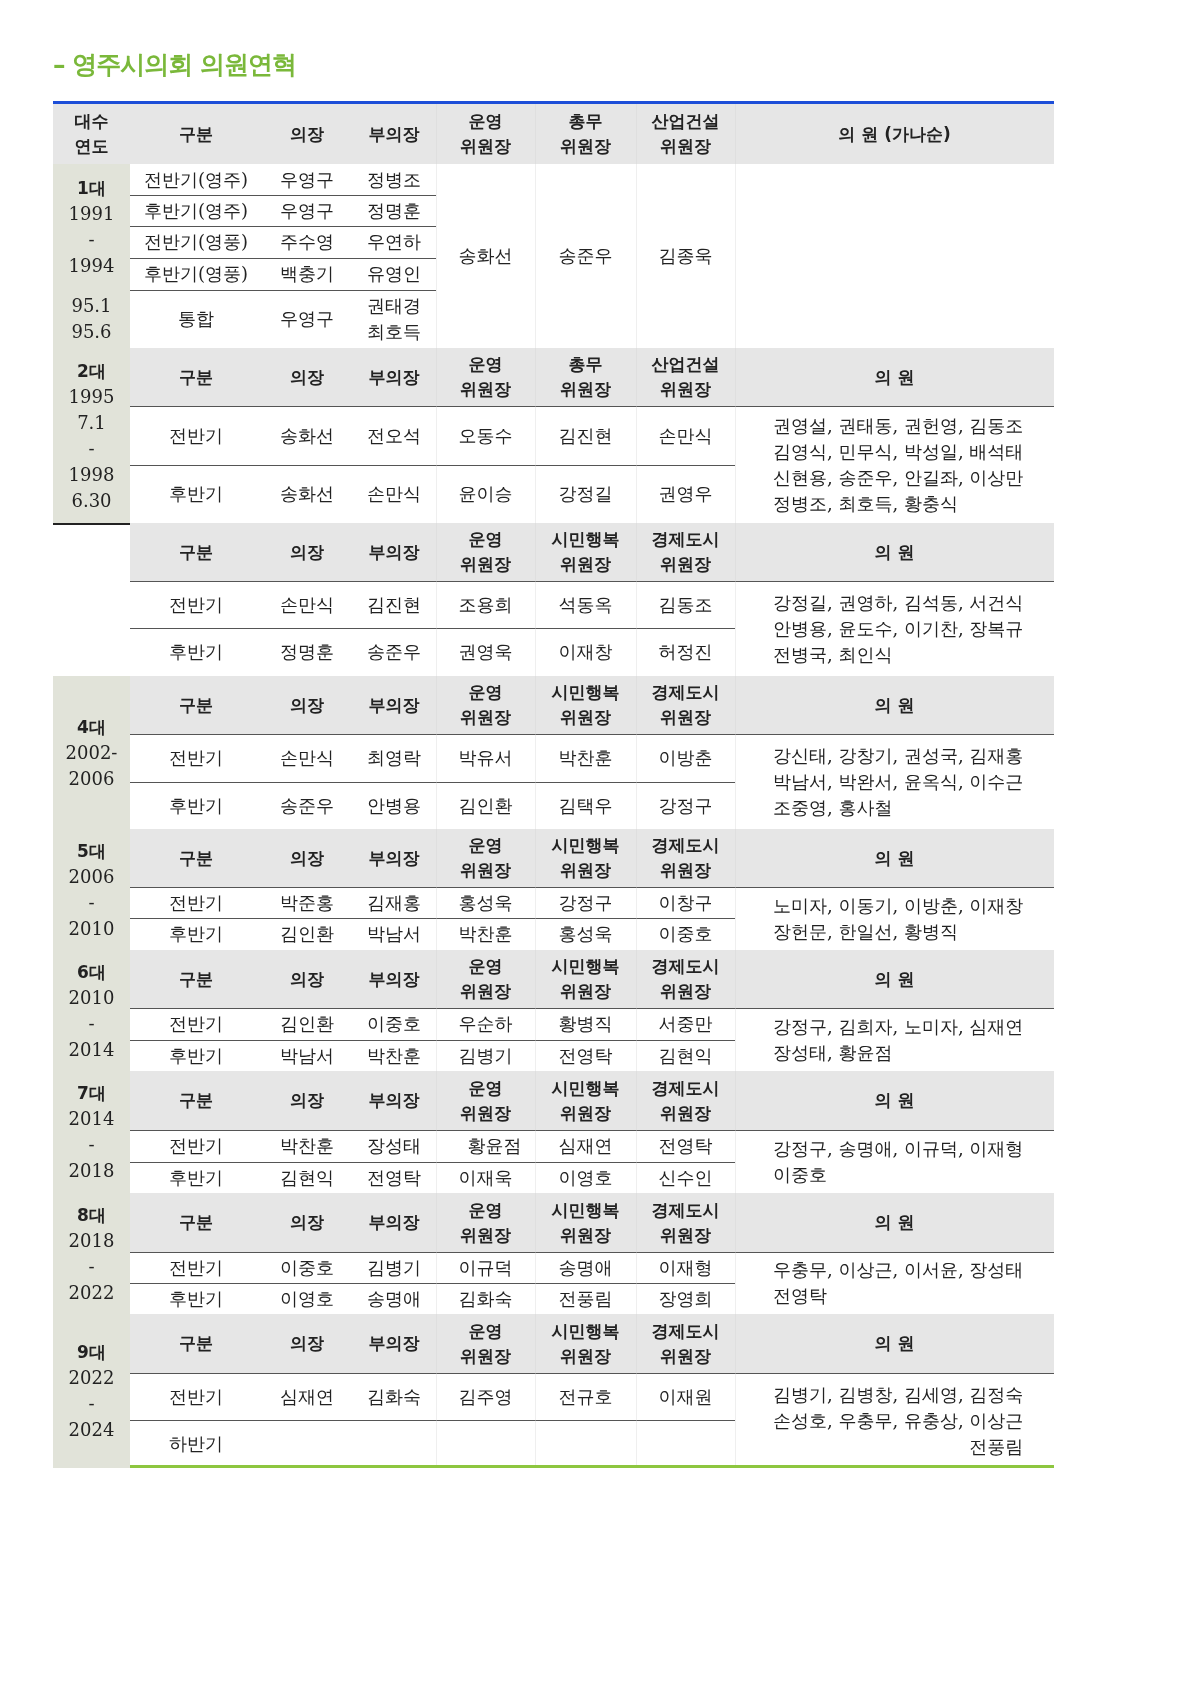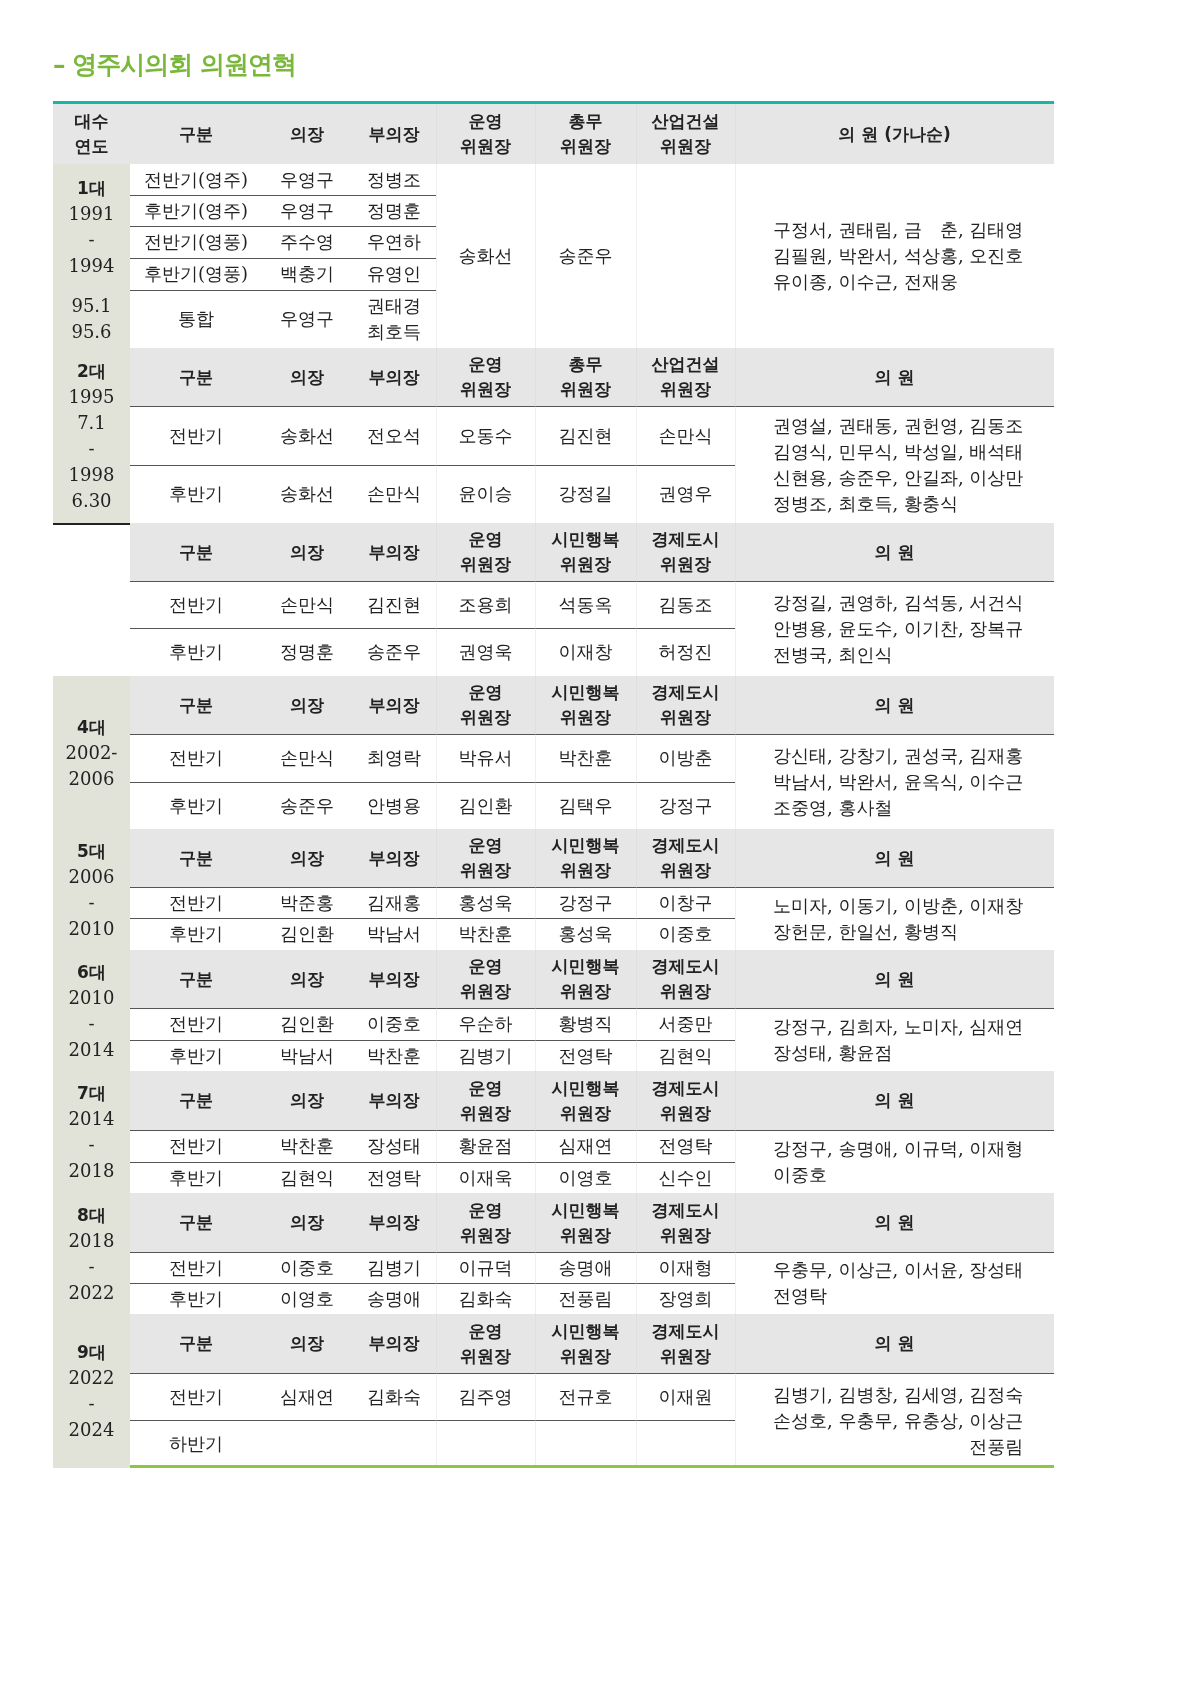--- a/index.html
+++ b/index.html
@@ -1,18 +1,18 @@
 <!DOCTYPE html>
 <html><head>
 <meta charset="utf-8">
 <style>
   html, body { margin:0; padding:0; background:#ffffff; }
   body { width:1191px; height:1684px; position:relative; font-family:"DejaVu Serif","Liberation Serif",serif; color:#222; }
   .title { position:absolute; left:53px; top:48px; font-family:"DejaVu Sans","Liberation Sans",sans-serif; font-weight:bold; font-size:25px; color:#7ab83a; letter-spacing:-1px; }
-  .tbl { position:absolute; left:53px; top:101px; width:1001px; border-top:3px solid #14b8a6; border-bottom:3px solid #8dc63f; }
+  .tbl { position:absolute; left:53px; top:101px; width:1001px; border-top:3px solid #1d4ed8; border-bottom:3px solid #8dc63f; }
   .grid { position:relative; }
   .cell { position:absolute; display:flex; align-items:center; justify-content:center; text-align:center; box-sizing:border-box; font-size:18px; line-height:26px; }
   .hd { background:#e6e6e6; font-family:"DejaVu Sans","Liberation Sans",sans-serif; font-weight:bold; font-size:17px; line-height:25px; }
   .side { background:#e1e3d9; flex-direction:column; font-size:18px; line-height:26px; }
   .side .era { font-family:"DejaVu Sans","Liberation Sans",sans-serif; font-weight:bold; font-size:17px; }
   .members { justify-content:flex-start; text-align:left; padding-left:38px; font-size:18px; line-height:26px; }
   .hline { position:absolute; height:0; border-top:1px solid #555; }
   .thick { position:absolute; height:0; border-top:2.5px solid #222; }
   .vline { position:absolute; width:0; border-left:1px solid #d0d0d0; }
 </style>
@@ -122,26 +122,22 @@
           <div>권태경</div>
           <div>최호득</div>
         </div>
       </div>
       <div class="cell " style="left: 383px; width: 99px; top: 60px; height: 184px;">
         <span>송화선</span>
       </div>
       <div class="cell " style="left: 482px; width: 101px; top: 60px; height: 184px;">
         <span>송준우</span>
       </div>
-      <div class="cell members" style="left: 682px; width: 319px; top: 60px; height: 184px;">
-        <div>
-          <div>구정서, 권태림, 금　춘, 김태영</div>
-          <div>김필원, 박완서, 석상홍, 오진호</div>
-          <div>유이종, 이수근, 전재웅</div>
-        </div>
+      <div class="cell " style="left: 583px; width: 99px; top: 60px; height: 184px;">
+        <span>김종욱</span>
       </div>
       <div class="thick" style="left: 0px; width: 1001px; top: 244px;"></div>
       <div class="cell side" style="left: 0px; width: 77px; top: 244px; height: 175px;">
         <div class="era">2대</div>
         <div>1995</div>
         <div>7.1</div>
         <div>-</div>
         <div>1998</div>
         <div>6.30</div>
       </div>
@@ -580,21 +576,21 @@
       <div class="hline" style="left: 77px; width: 924px; top: 1026px;"></div>
       <div class="cell " style="left: 77px; width: 132px; top: 1026px; height: 32px;">
         <span>전반기</span>
       </div>
       <div class="cell " style="left: 209px; width: 90px; top: 1026px; height: 32px;">
         <span>박찬훈</span>
       </div>
       <div class="cell " style="left: 299px; width: 84px; top: 1026px; height: 32px;">
         <span>장성태</span>
       </div>
-      <div class="cell " style="left: 383px; width: 99px; top: 1026px; height: 32px; text-align: center;">
+      <div class="cell " style="left: 392px; width: 99px; top: 1026px; height: 32px; text-align: center;">
         <span>황윤점</span>
       </div>
       <div class="cell " style="left: 482px; width: 101px; top: 1026px; height: 32px;">
         <span>심재연</span>
       </div>
       <div class="cell " style="left: 583px; width: 99px; top: 1026px; height: 32px;">
         <span>전영탁</span>
       </div>
       <div class="cell " style="left: 77px; width: 132px; top: 1058px; height: 31px;">
         <span>후반기</span>

